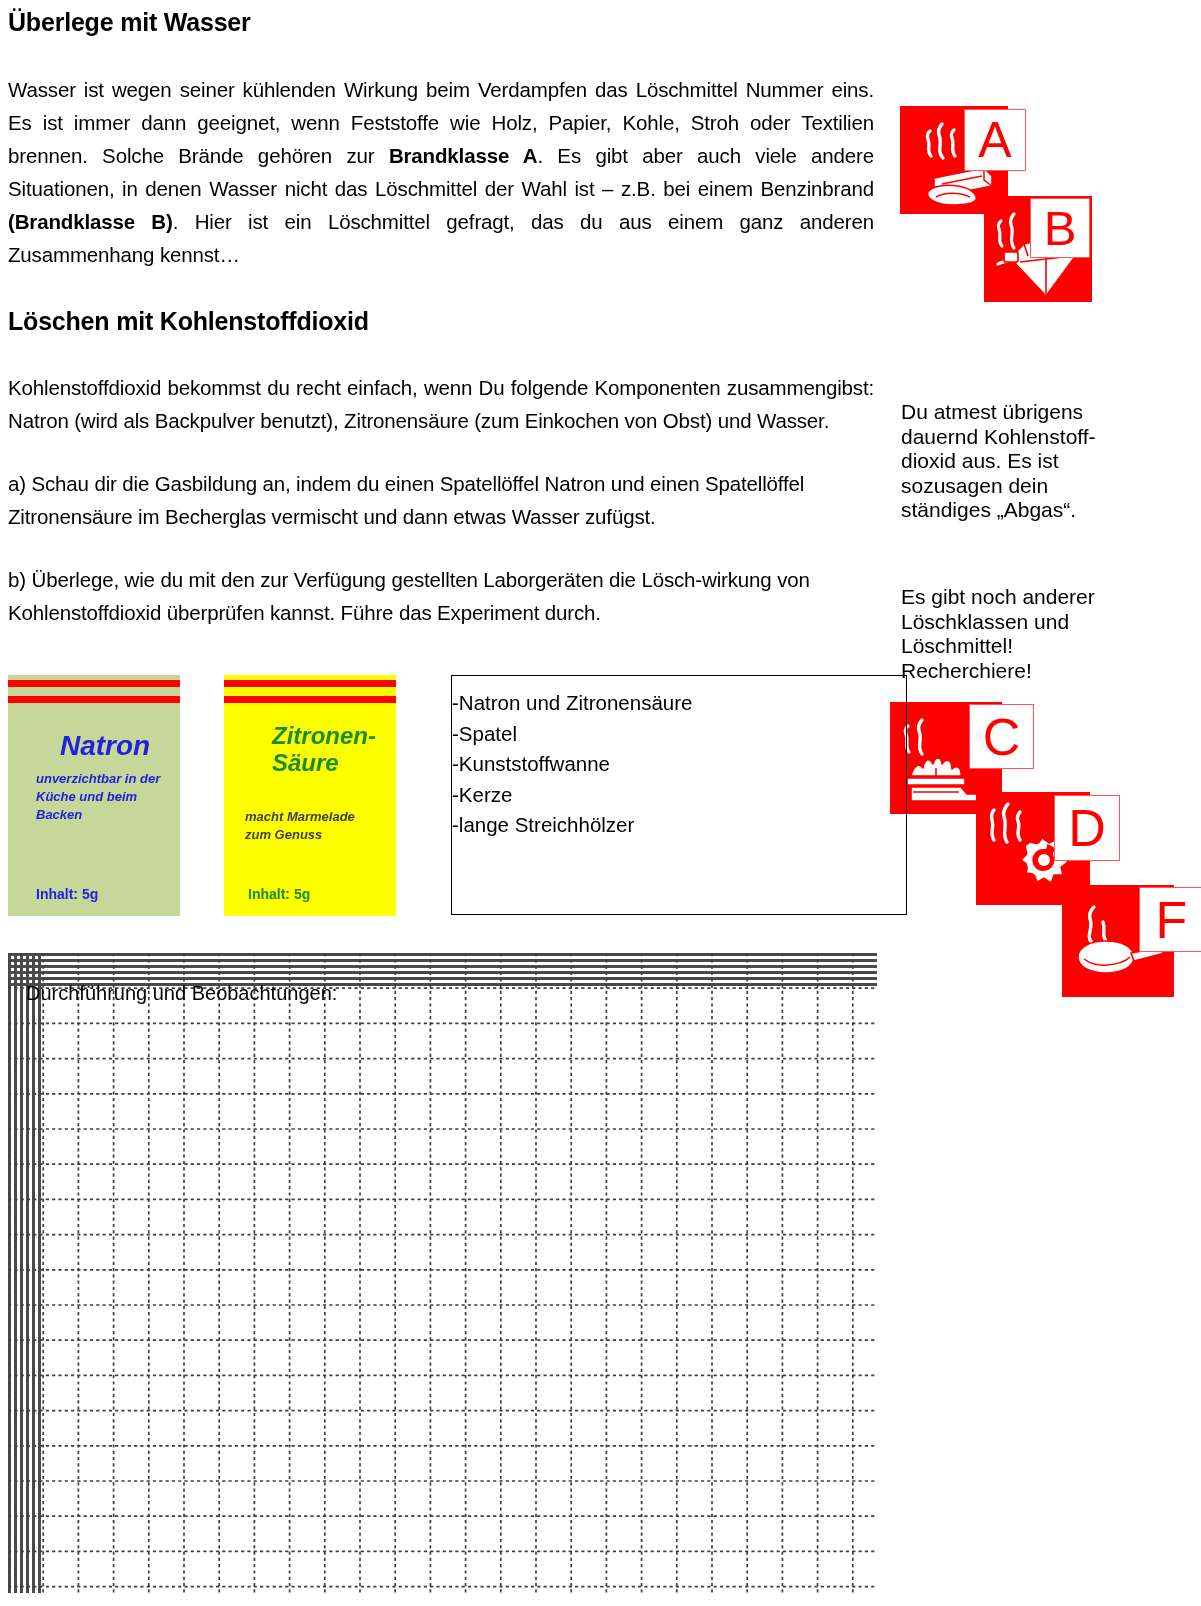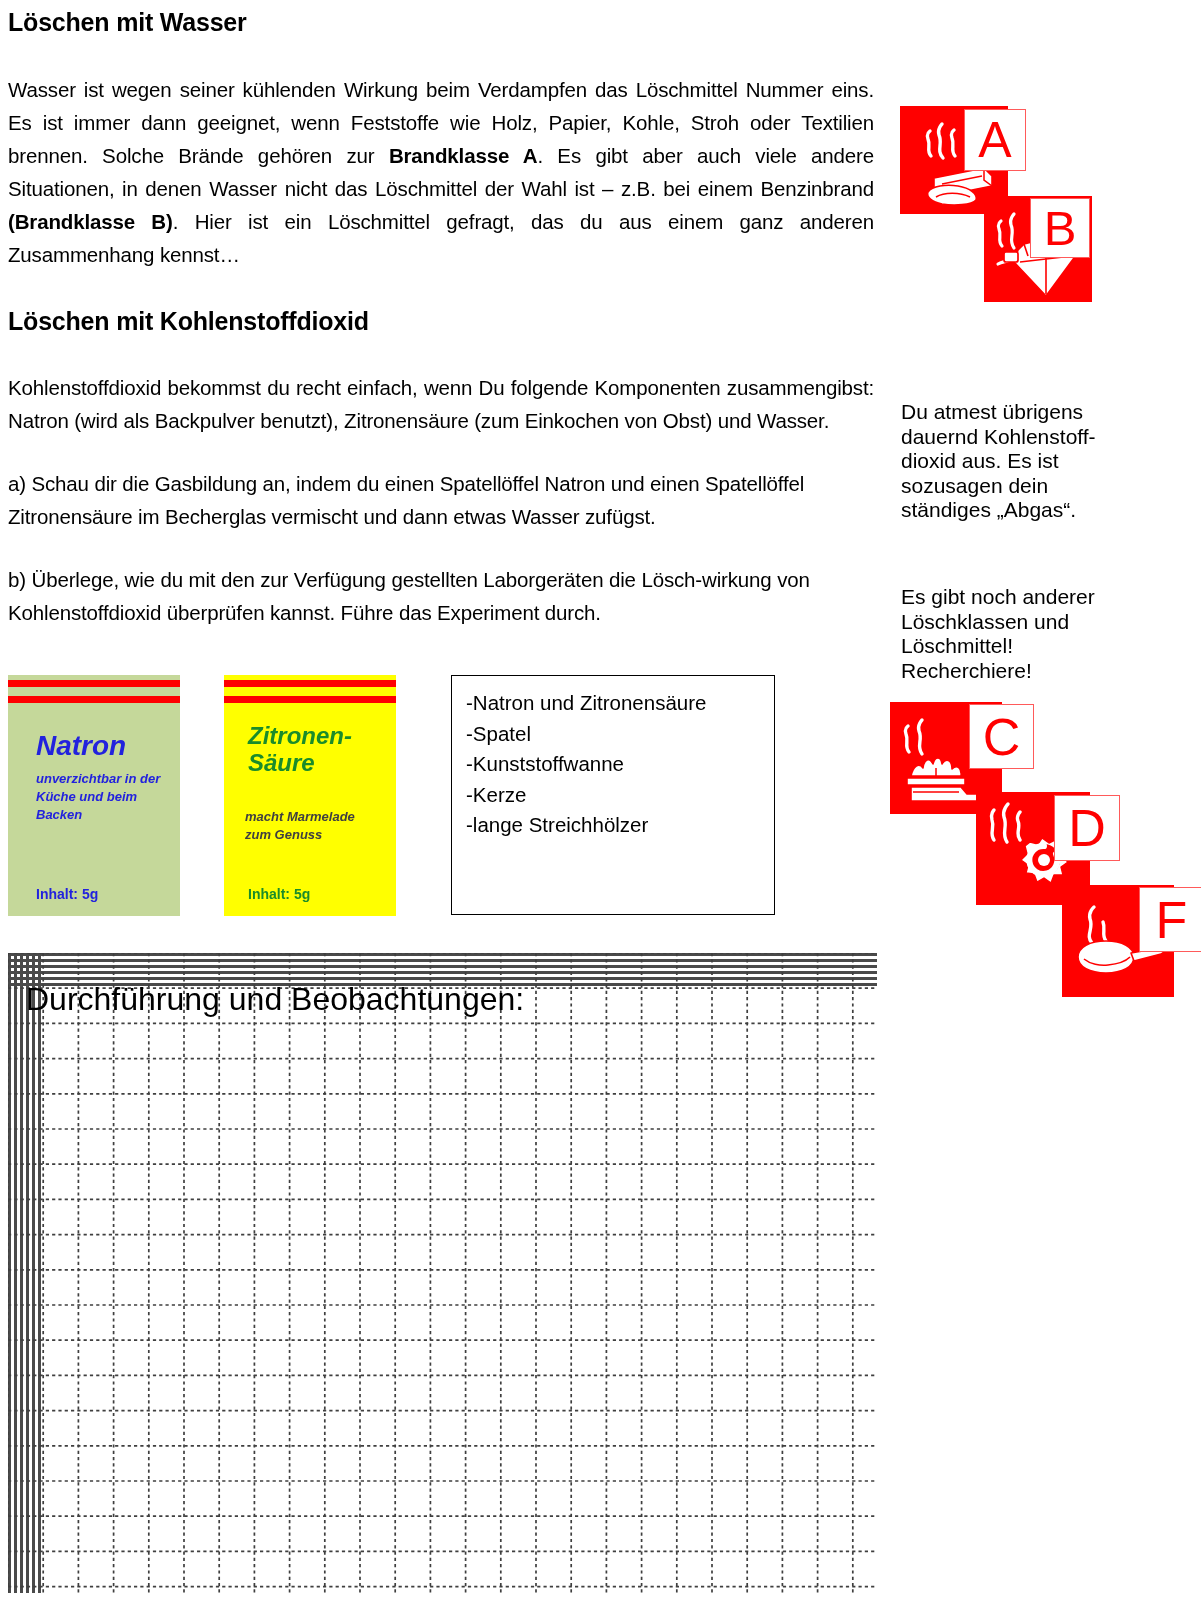--- a/index.html
+++ b/index.html
@@ -89,20 +89,21 @@
     left: 0; right: 0;
     background: #fe0000;
     height: 7px;
   }
   .packet .brand {
     position: absolute;
     font-family: "Liberation Sans", sans-serif;
     font-style: italic;
     font-weight: bold;
     line-height: 1.12;
+    margin-left: 24px;
   }
   .packet .tagline {
     position: absolute;
     font-family: "Liberation Sans", sans-serif;
     font-style: italic;
     font-weight: bold;
     font-size: 13px;
     line-height: 18px;
   }
   .packet .content-amount {
@@ -110,25 +111,25 @@
     font-family: "Liberation Sans", sans-serif;
     font-weight: bold;
     font-size: 14px;
   }
 
   
   .materials-box {
     position: absolute;
     left: 451px;
     top: 675px;
-    width: 324px;
+    width: 456px;
     height: 240px;
     border: 1.5px solid #000000;
     box-sizing: border-box;
-    padding: 12px 0 0 14px;
+    padding: 12px 0 0 0;
   }
   .materials-box .m-item {
     font-family: "Liberation Sans", sans-serif;
     font-size: 20.5px;
     line-height: 30.5px;
     white-space: nowrap;
   }
 
   
   .grid-area {
@@ -167,32 +168,32 @@
         rgba(0,0,0,0) 3px, rgba(0,0,0,0) 6.3px);
     background-size: 100% 1.6px;
     background-repeat: repeat-y;
   }
 
   .grid-label {
     position: absolute;
     left: 18px;
     top: 30px;
     font-family: "Liberation Sans", sans-serif;
-    font-size: 32px;
+    font-size: 20px;
     line-height: 1;
     color: #000;
     white-space: nowrap;
   }
 </style>
 </head>
 <body>
 
 <div class="text-col">
 
-  <h2 class="section-heading" style="margin-top:8px;">Löschen mit Wasser</h2>
+  <h2 class="section-heading" style="margin-top:8px;">Überlege mit Wasser</h2>
 
   <p class="body-par" style="margin-top:36px;">
     <span>Wasser ist wegen seiner kühlenden Wirkung beim Verdampfen das Löschmittel Nummer eins. Es ist immer dann geeignet, wenn Feststoffe wie Holz, Papier, Kohle, Stroh oder Textilien brennen. Solche Brände gehören zur </span><span class="b">Brandklasse A</span><span>. Es gibt aber auch viele andere Situationen, in denen Wasser nicht das Löschmittel der Wahl ist – z.B. bei einem Benzinbrand </span><span class="b">(Brandklasse B)</span><span>. Hier ist ein Löschmittel gefragt, das du aus einem ganz anderen Zusammenhang kennst…</span>
   </p>
 
   <h2 class="section-heading" style="margin-top:36px;">Löschen mit Kohlenstoffdioxid</h2>
 
   <p class="body-par" style="margin-top:35px;">Kohlenstoffdioxid bekommst du recht einfach, wenn Du folgende Komponenten zusammengibst: Natron (wird als Backpulver benutzt), Zitronensäure (zum Einkochen von Obst)  und Wasser.</p>
 
   <p class="body-par noj" style="margin-top:30px;">a) Schau dir die Gasbildung an, indem du einen Spatellöffel Natron und einen Spatellöffel Zitronensäure im Becherglas vermischt und dann etwas Wasser zufügst.</p>

